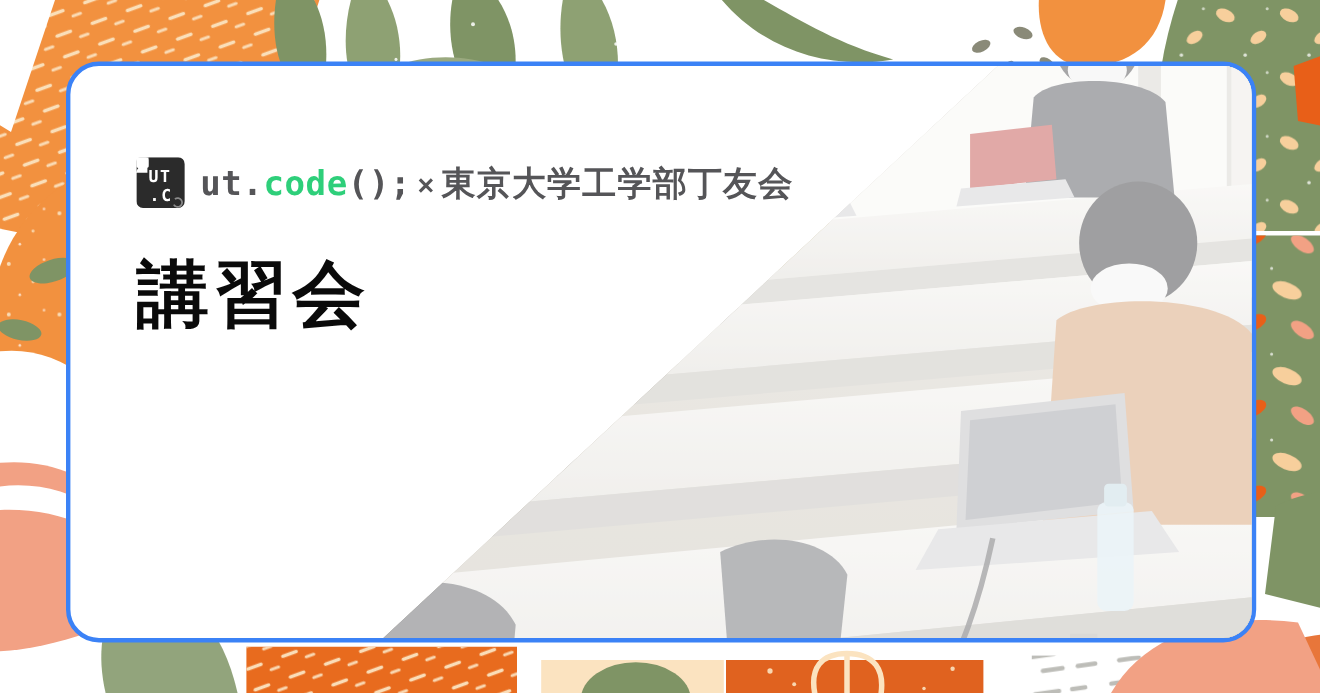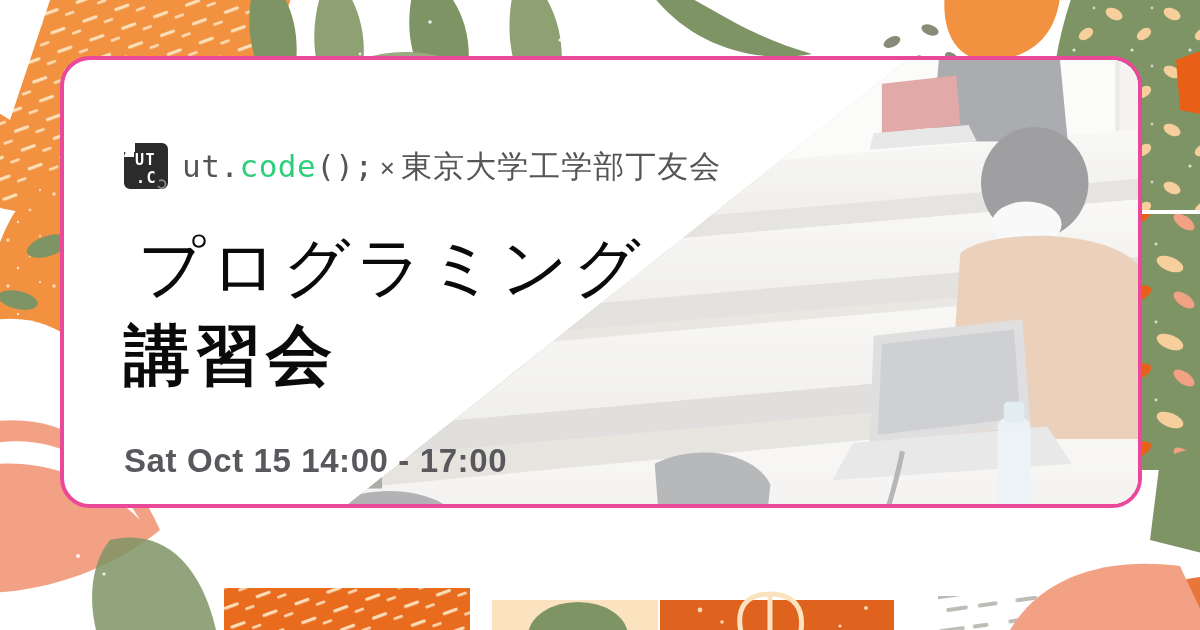--- a/index.html
+++ b/index.html
@@ -26,23 +26,23 @@
     width: 1200px;
     height: 630px;
   }
 
   
   #event-card {
     position: absolute;
     left: 60px;
     top: 56px;
     width: 1082px;
-    height: 452px;
+    height: 528px;
     background: #ffffff;
-    border: 4px solid #ec4899;
+    border: 4px solid #3b82f6;
     border-radius: 30px;
     overflow: hidden;
     z-index: 5;
   }
 
   
   #card-photo {
     position: absolute;
     right: 0;
     top: 0;
@@ -79,20 +79,21 @@
   }
 
   #utcode-logo { flex: 0 0 auto; width: 44px; height: 46px; display:block; }
 
   #brand-text {
     font-size: 32px;
     letter-spacing: 0.5px;
     white-space: nowrap;
     color: #555558;
     line-height: 1;
+    font-weight: bold;
   }
   #brand-text .mono {
     font-family: "DejaVu Sans Mono", "Liberation Mono", monospace;
     font-size: 31px;
   }
   #brand-text .green { color: #2ecf7a; }
   #brand-text .cross { padding: 0 6px; font-size: 26px; color: #555558; }
   #brand-text .jp { font-size: 31px; color: #555558; letter-spacing: 1px; }
 
   #title-block {
@@ -461,21 +462,19 @@
           <text x="12" y="40" fill="#ffffff" font-family="DejaVu Sans Mono, monospace" font-size="15" font-weight="bold" letter-spacing="1.5">.C</text>
           <path d="M35,38 a4,4 0 1 1 -1,5" stroke="#8a8a8a" stroke-width="1.6" fill="none"></path>
         </svg>
 
         <div id="brand-text">
           <span class="mono">ut.</span><span class="mono green">code</span><span class="mono">();</span><span class="cross">×</span><span class="jp">東京大学工学部丁友会</span>
         </div>
       </div>
 
       <div id="title-block">
-        <span id="title-line-1">プログラミング</span>
         <span id="title-line-2">講習会</span>
       </div>
 
-      <div id="datetime">Sat Oct 15 14:00 - 17:00</div>
     </div>
 
   </div>
 </div>
 
 </body></html>

